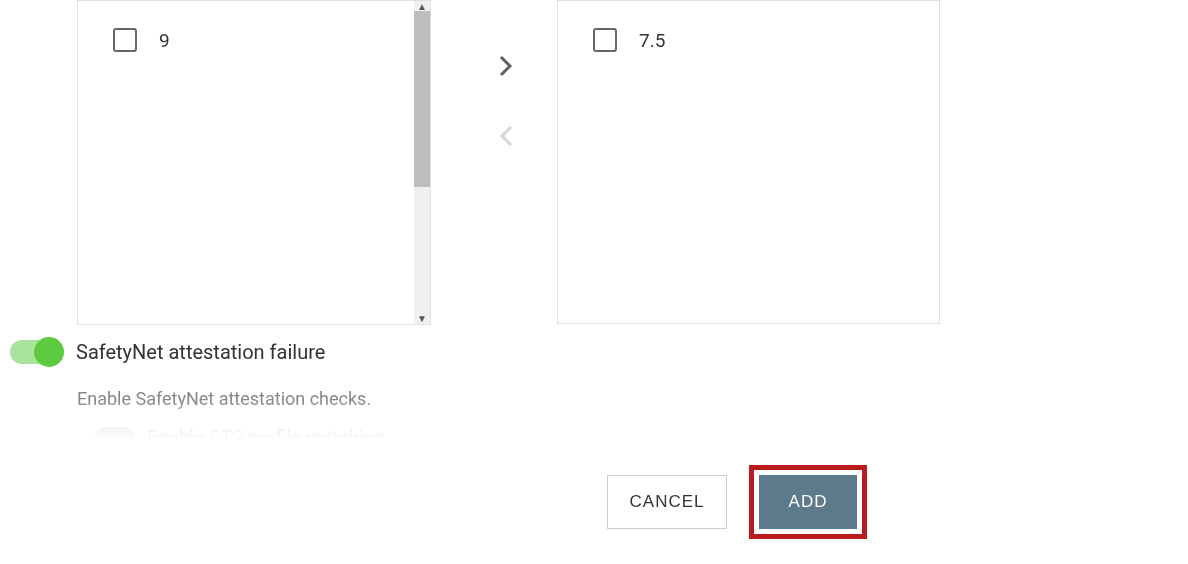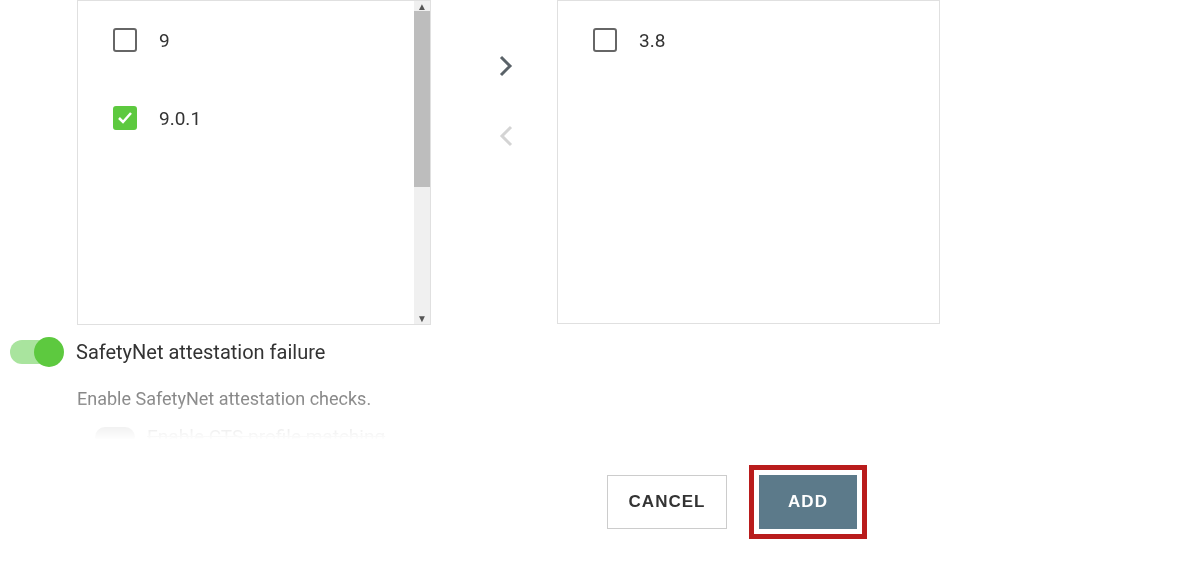--- a/index.html
+++ b/index.html
@@ -200,21 +200,21 @@
       background: #fff;
       display: flex;
       align-items: center;
       justify-content: flex-start;
       padding-left: 607px;
     }
     .btn {
       height: 54px;
       padding: 0 28px;
       font-size: 17px;
-      font-weight: 700;
+      font-weight: 400;
       letter-spacing: 1px;
       cursor: pointer;
       border: none;
       display: flex;
       align-items: center;
       justify-content: center;
     }
     .btn-cancel {
       background: #fff;
       border: 1px solid #ccc;
@@ -237,28 +237,20 @@
 
 <div class="main-container">
   <div class="list-panel left-panel">
     <div class="list-content">
       <div class="list-item">
         <div class="checkbox">
           
         </div>
         <span class="item-label">9</span>
       </div>
-      <div class="list-item">
-        <div class="checkbox checked">
-          <svg viewBox="0 0 16 16">
-              <path d="M2 8 L6 12 L14 3" stroke="#fff" stroke-width="2.5" fill="none"></path>
-            </svg>
-        </div>
-        <span class="item-label">9.0.1</span>
-      </div>
       <div class="scrollbar-track"></div>
       <div class="scrollbar-thumb"></div>
       <div class="scroll-arrow up">▲</div>
       <div class="scroll-arrow down">▼</div>
     </div>
   </div>
 
   <div class="transfer-buttons">
     <div class="transfer-btn">
       <svg viewBox="0 0 14 22">
@@ -271,21 +263,21 @@
         </svg>
     </div>
   </div>
 
   <div class="list-panel right-panel">
     <div class="list-content">
       <div class="list-item">
         <div class="checkbox">
           
         </div>
-        <span class="item-label">3.8</span>
+        <span class="item-label">7.5</span>
       </div>
     </div>
   </div>
 
   <div class="toggle-row">
     <div class="toggle">
       <div class="toggle-knob"></div>
     </div>
     <span class="toggle-label">SafetyNet attestation failure</span>
   </div>

